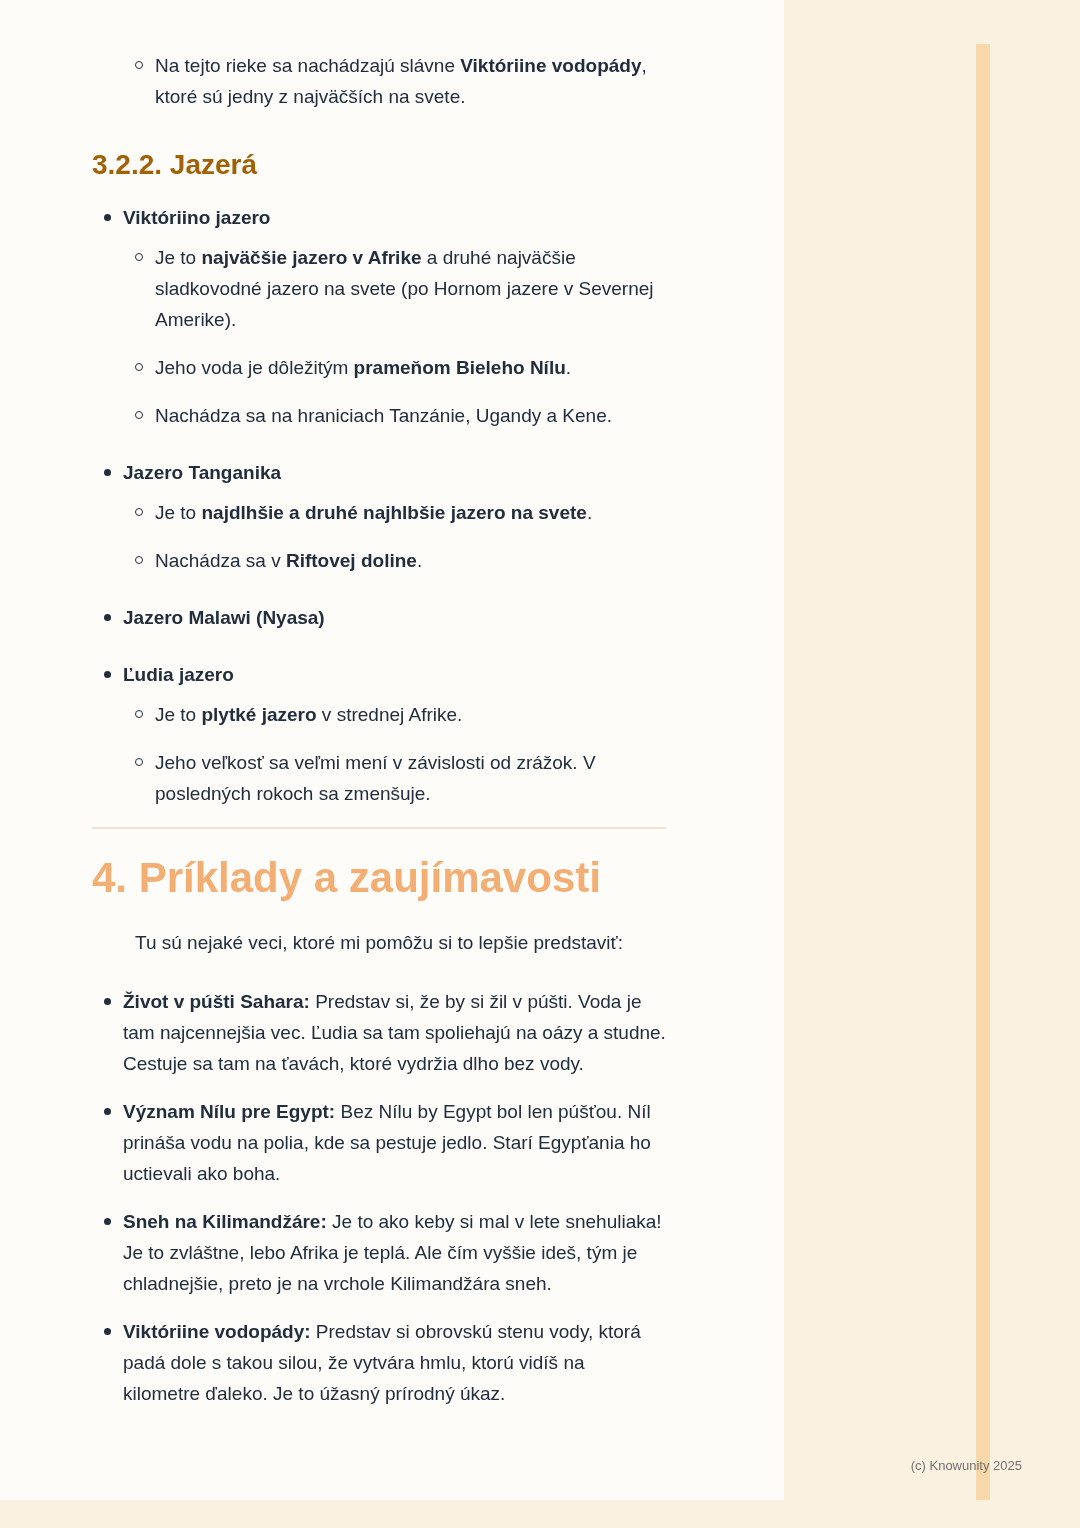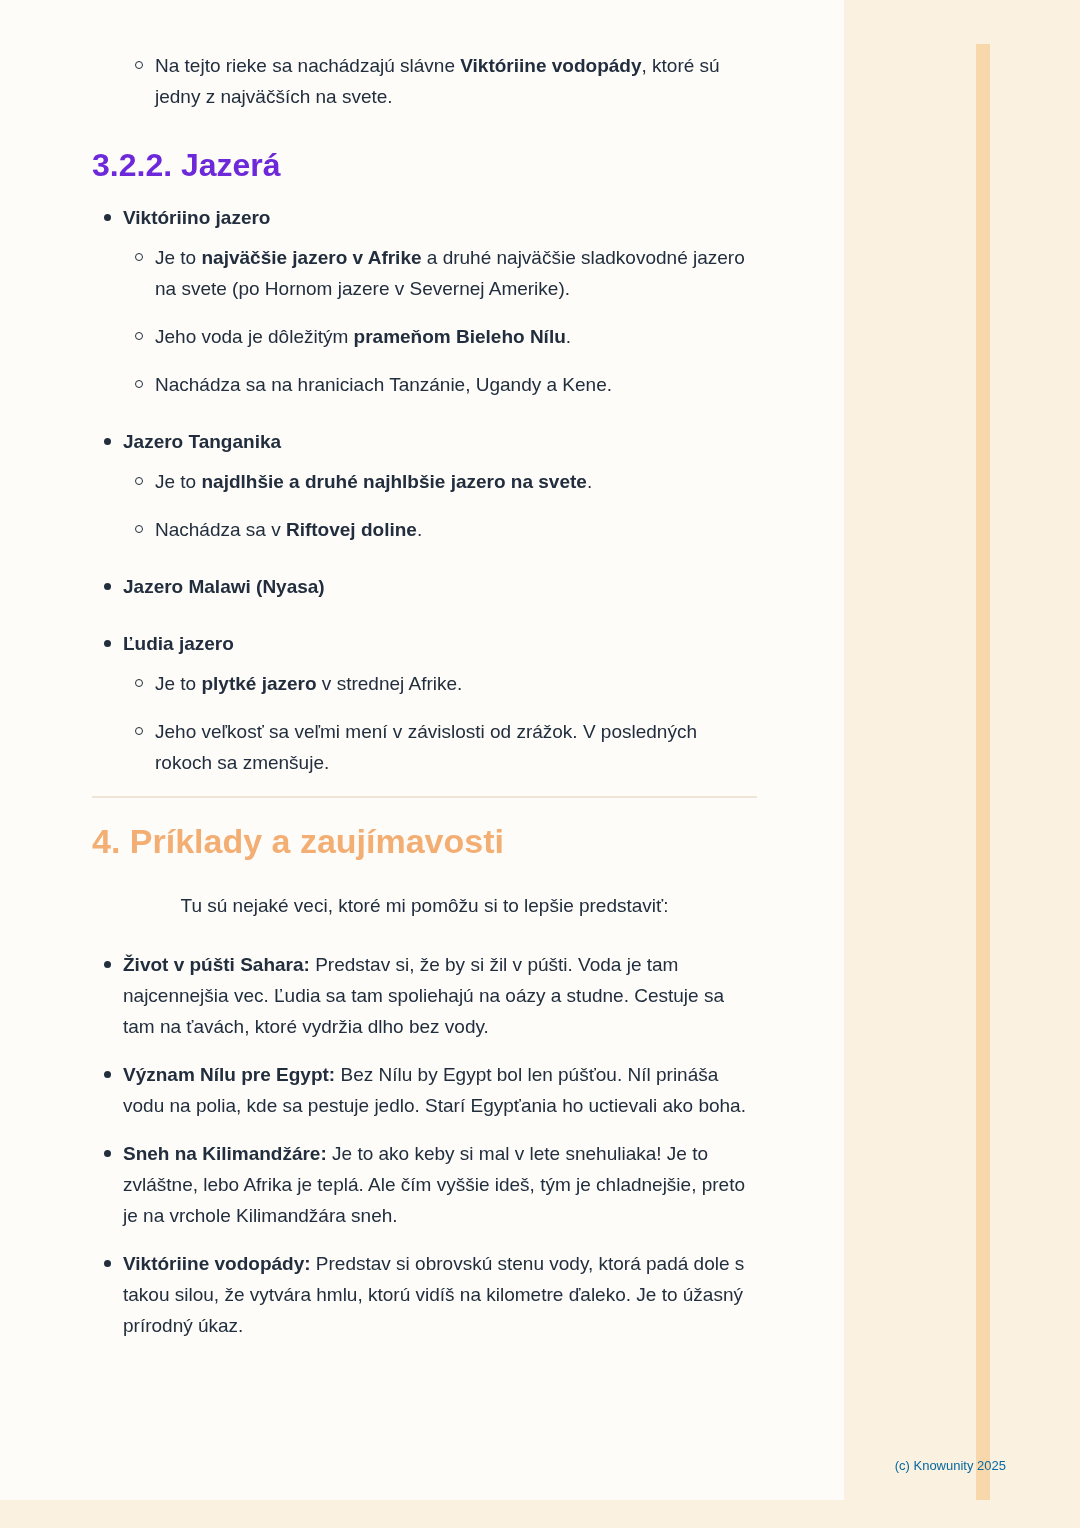--- a/index.html
+++ b/index.html
@@ -7,23 +7,23 @@
   body {
     position: relative;
     background: #fbf1e1;
     font-family: "Liberation Sans", "DejaVu Sans", sans-serif;
     color: #222e3d;
     overflow: hidden;
   }
   .page {
     position: absolute;
     left: 0; top: 0;
-    width: 844px; height: 1500px;
+    width: 784px; height: 1500px;
     background: #fdfcf9;
-    padding: 50px 87px 0 92px;
+    padding: 50px 118px 0 92px;
   }
   .side-strip {
     position: absolute;
     left: 976px; top: 44px;
     width: 14px; height: 1456px;
     background: #f8d8ab;
   }
   ul { list-style: none; }
   strong { font-weight: bold; }
   .li-text, .intro-para { font-size: 19px; line-height: 31px; }
@@ -36,49 +36,49 @@
     width: 8px; height: 8px; border-radius: 50%;
     border: 1.5px solid #222e3d; margin: 11px 12px 0 0;
     background: transparent;
   }
   .intro-list { padding-left: 43px; }
   .sub-list { padding-left: 31px; margin-top: 9px; }
   .sub-item { display: flex; margin-bottom: 17px; }
   .sub-item:last-child { margin-bottom: 0; }
   .heading-small {
     margin-top: 38px;
-    font-size: 32px; font-weight: bold;
-    color: #6d28d9;
+    font-size: 28px; font-weight: bold;
+    color: #a16207;
     line-height: 30px;
   }
   .main-list { margin-top: 22px; padding-left: 12px; }
   .main-item { margin-bottom: 26px; }
   .main-item:last-child { margin-bottom: 0; }
   .item-row { display: flex; }
   .item-title { font-weight: bold; }
   .divider {
     border: none;
     border-top: 2px solid #efe5d4;
     margin-top: 18px;
   }
   .heading-large {
-    margin-top: 22px;
-    font-size: 34px; font-weight: bold;
+    margin-top: 28px;
+    font-size: 42px; font-weight: bold;
     color: #f3ae74;
     line-height: 42px;
   }
   .intro-para { margin-top: 28px; text-align: center; }
   .examples-list { margin-top: 28px; padding-left: 12px; }
   .example-item { display: flex; margin-bottom: 17px; }
   .example-item:last-child { margin-bottom: 8px; }
   .footer {
     position: absolute;
-    top: 1458px; right: 74px;
+    top: 1458px; right: 58px;
     font-size: 13px;
-    color: #0369a1;
+    color: #737373;
   }
 </style>
 </head>
 <body>
 
 <div class="page">
 
   <ul class="intro-list">
     <li class="sub-item">
       <span class="marker circle"></span>

